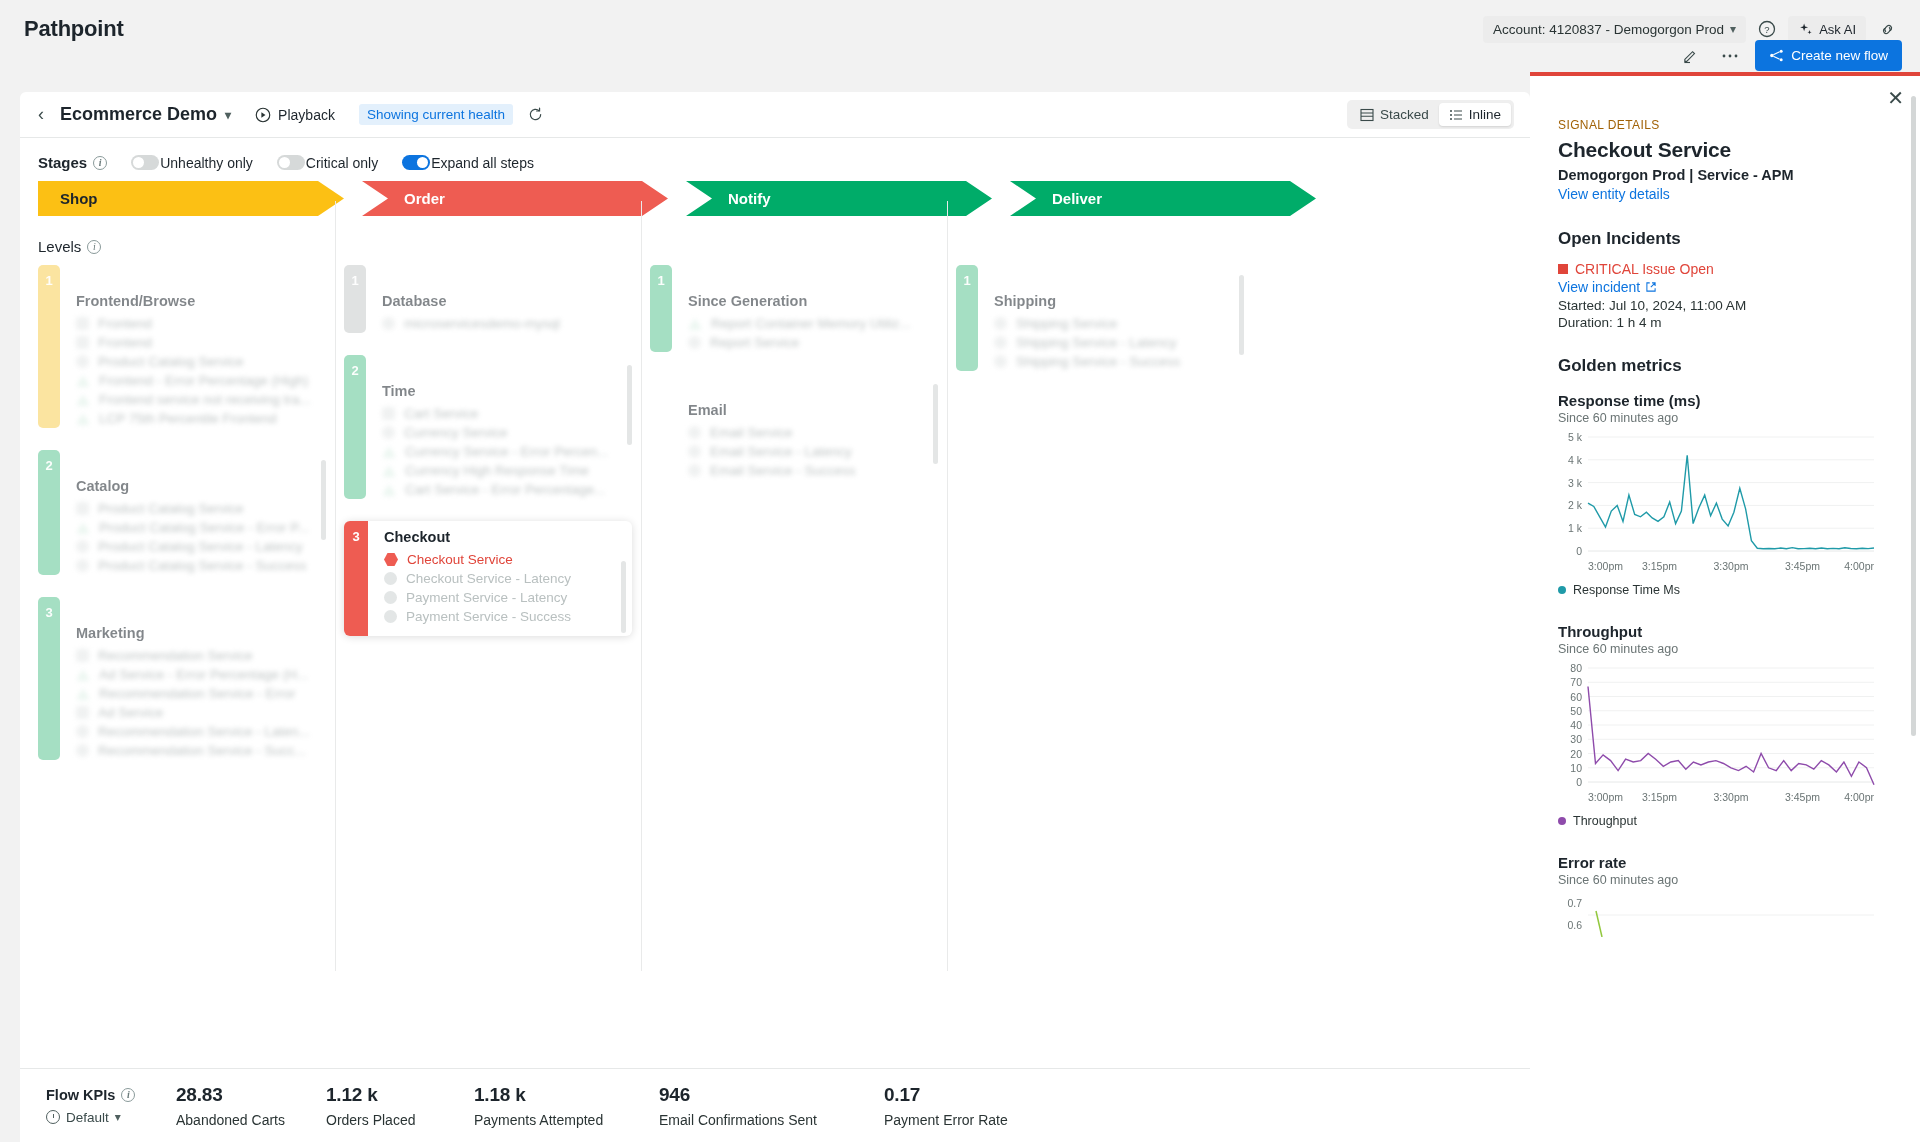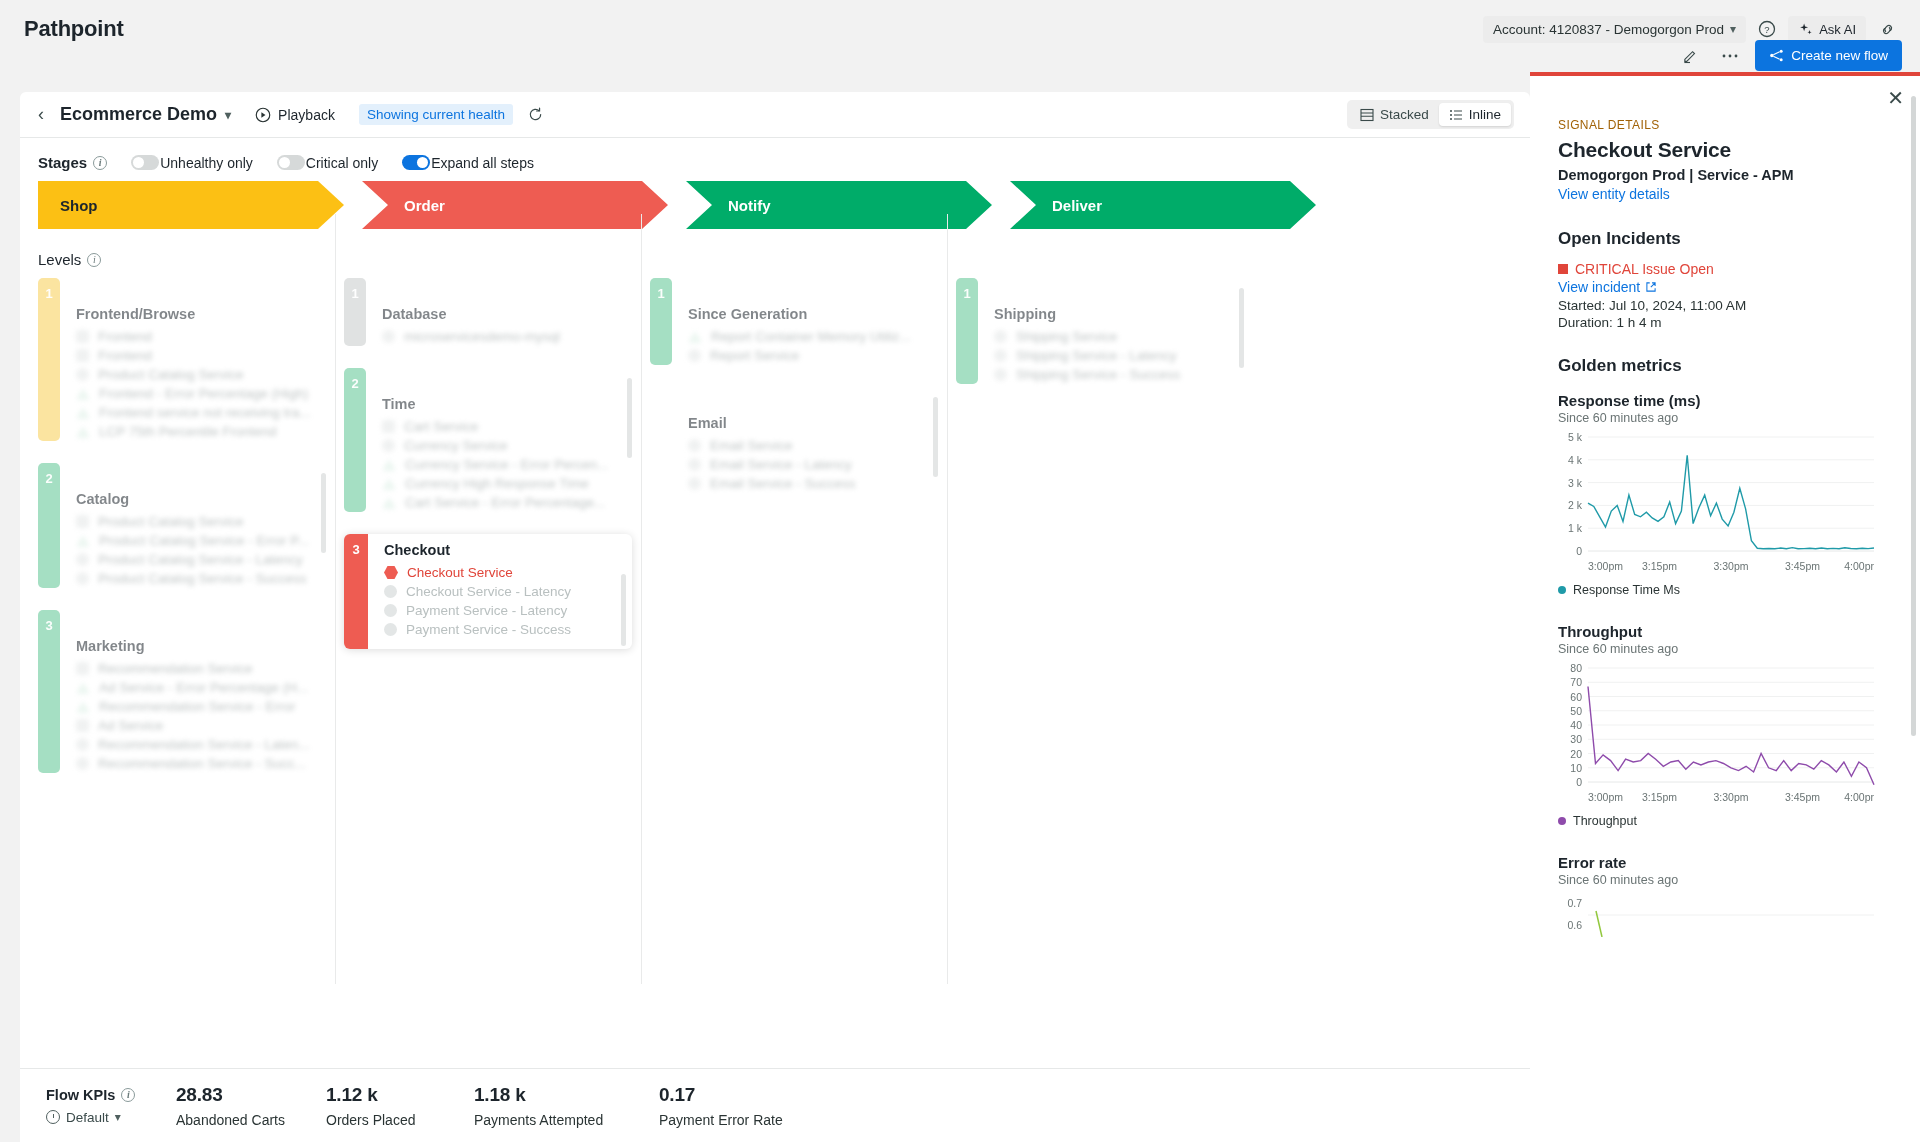--- a/index.html
+++ b/index.html
@@ -111,21 +111,21 @@
 
   .info-i {
     width: 14px; height: 14px; border-radius: 50%; border: 1.2px solid #8a9a9a;
     font-size: 10px; line-height: 12px; text-align: center; color: #6a7a7a;
     font-style: italic; font-family: "Liberation Serif", serif; flex: none;
   }
 
   
   .chev-row { display: flex; padding: 0 18px; gap: 18px; margin-top: 4px; }
   .chev {
-    height: 48px; display: flex; align-items: center;
+    height: 35px; display: flex; align-items: center;
     font-size: 15px; font-weight: 700; position: relative;
   }
   .chev-1 {
     width: 306px;
     background: #fcc014; color: #1d252c; padding-left: 22px;
     clip-path: polygon(0 0, calc(100% - 26px) 0, 100% 50%, calc(100% - 26px) 100%, 0 100%);
   }
   .chev-n {
     width: 306px; color: #fff; padding-left: 42px;
     clip-path: polygon(0 0, calc(100% - 26px) 0, 100% 50%, calc(100% - 26px) 100%, 0 100%, 26px 50%);
@@ -621,20 +621,24 @@
           <div class="kpi-val">28.83</div>
           <div class="kpi-name">Abandoned Carts</div>
         </div>
         <div class="kpi" style="width: 148px;">
           <div class="kpi-val">1.12 k</div>
           <div class="kpi-name">Orders Placed</div>
         </div>
         <div class="kpi" style="width: 185px;">
           <div class="kpi-val">1.18 k</div>
           <div class="kpi-name">Payments Attempted</div>
+        </div>
+        <div class="kpi" style="width: 225px;">
+          <div class="kpi-val">946</div>
+          <div class="kpi-name">Email Confirmations Sent</div>
         </div>
         <div class="kpi" style="width: 200px;">
           <div class="kpi-val">0.17</div>
           <div class="kpi-name">Payment Error Rate</div>
         </div>
       </div>
   </div>
 </div>
 
 <div class="panel">

